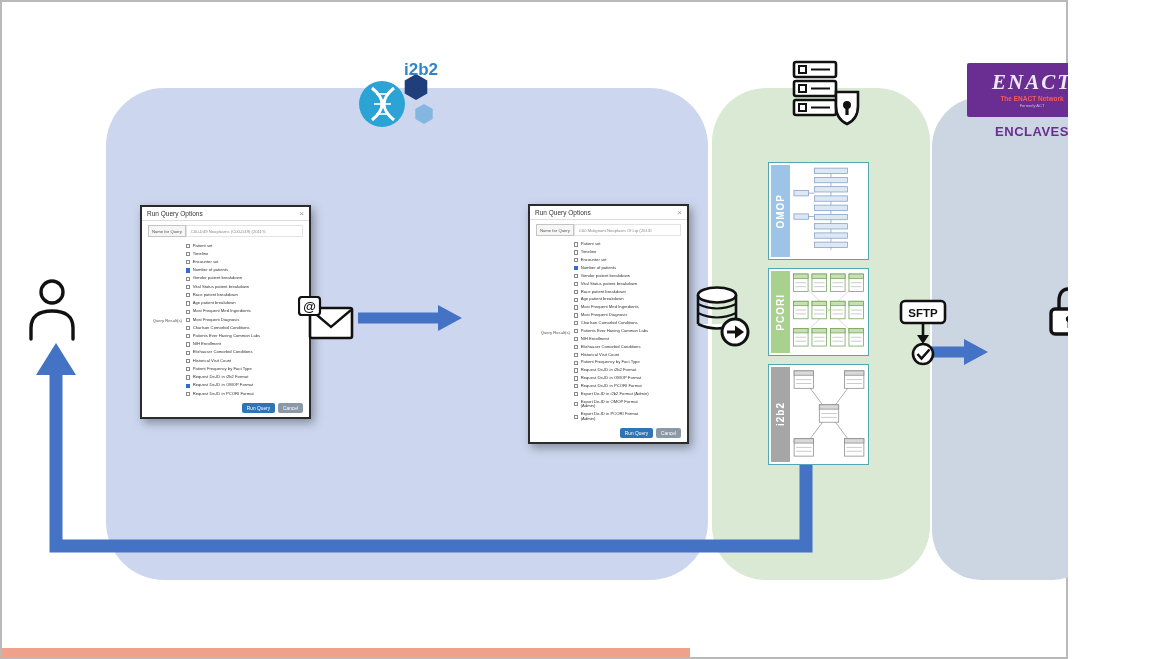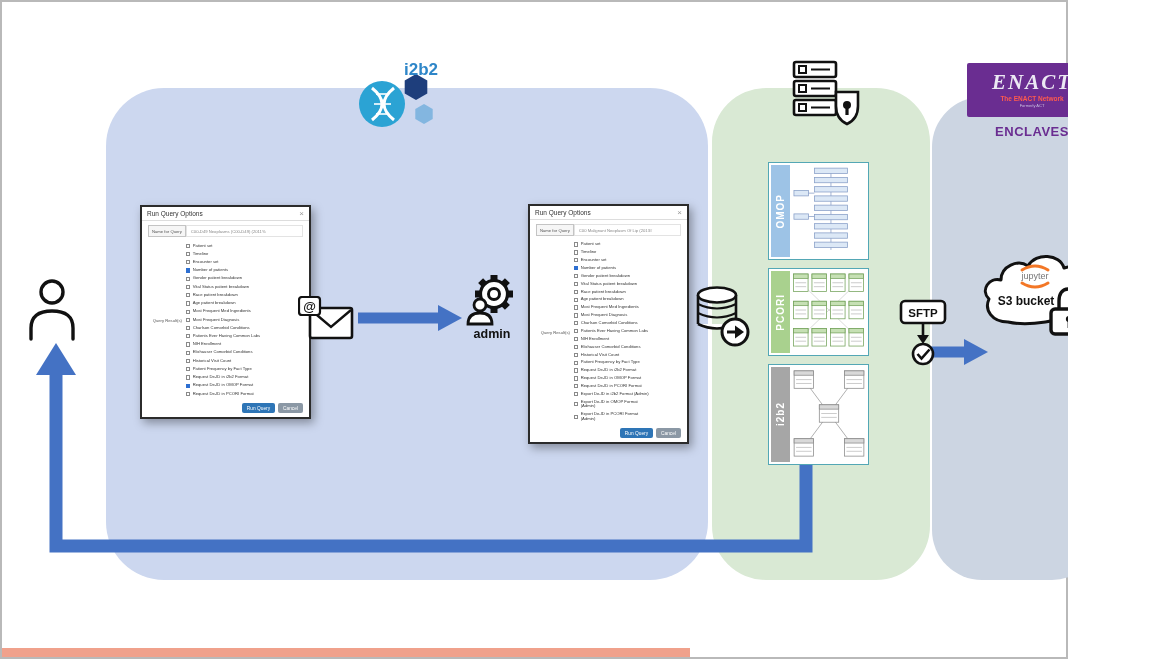--- a/index.html
+++ b/index.html
@@ -236,35 +236,20 @@
 
   <div class="abs" style="left:298px; top:296px;">
     <svg class="icon-svg" width="58" height="48" viewBox="0 0 58 48">
       <rect x="12" y="12" width="42" height="30" rx="2" fill="#fff" stroke="#111" stroke-width="2.6"></rect>
       <path d="M13 14 L33 31 L53 14" fill="none" stroke="#111" stroke-width="2.4"></path>
       <rect x="1" y="1" width="21" height="18" rx="3" fill="#fff" stroke="#111" stroke-width="2.2"></rect>
       <text x="11.5" y="14.5" font-size="13" font-weight="bold" text-anchor="middle" fill="#111">@</text>
     </svg>
   </div>
 
-  <div class="abs admin-wrap">
-    <svg class="icon-svg" width="64" height="58" viewBox="0 0 64 58">
-      <g stroke="#111" stroke-width="7">
-        <line x1="15" y1="26" x2="53" y2="26"></line>
-        <line x1="34" y1="7" x2="34" y2="45"></line>
-        <line x1="20.6" y1="12.6" x2="47.4" y2="39.4"></line>
-        <line x1="20.6" y1="39.4" x2="47.4" y2="12.6"></line>
-      </g>
-      <circle cx="34" cy="26" r="13.5" fill="#fff" stroke="#111" stroke-width="3.2"></circle>
-      <circle cx="34" cy="26" r="5.5" fill="#fff" stroke="#111" stroke-width="3"></circle>
-      <circle cx="20" cy="37" r="6" fill="#fff" stroke="#111" stroke-width="2.8"></circle>
-      <path d="M8 56 Q8 45 20 45 Q32 45 32 56 Z" fill="#fff" stroke="#111" stroke-width="2.8"></path>
-    </svg>
-    <div class="admin-label">admin</div>
-  </div>
 
   <div class="dialog dialog2">
     <div class="dlg-title">
       <span>Run Query Options</span>
       <span class="dlg-close">×</span>
     </div>
     <div class="dlg-body">
       <div class="name-row">
         <span class="name-label">Name for Query</span>
         <span class="name-value">C00 Malignant Neoplasm Of Lip (2013#</span>
@@ -497,29 +482,20 @@
     </svg>
   </div>
 
   <div class="abs enact-logo">
     <div class="enact-title">ENACT</div>
     <div class="enact-subtitle">The ENACT Network</div>
     <div class="enact-tagline">Formerly ACT</div>
   </div>
   <div class="abs enclaves">ENCLAVES</div>
 
-  <div class="abs" style="left:976px; top:246px;">
-    <svg class="icon-svg" width="122" height="96" viewBox="0 0 122 96">
-      <path d="M32 76 C16 76, 8 64, 13 53 C4 44, 13 31, 25 34 C25 20, 42 13, 52 20 C60 6, 84 8, 88 22 C102 17, 114 28, 109 41 C120 50, 112 66, 97 64 C92 76, 50 80, 32 76 Z" fill="#fff" stroke="#111" stroke-width="3" stroke-linejoin="round"></path>
-      <path d="M46 24 Q59 16 72 24" stroke="#f37726" stroke-width="3" fill="none" stroke-linecap="round"></path>
-      <text x="59" y="33" text-anchor="middle" font-size="9" fill="#767677">jupyter</text>
-      <path d="M46 37 Q59 45 72 37" stroke="#f37726" stroke-width="3" fill="none" stroke-linecap="round"></path>
-      <text x="50" y="59" text-anchor="middle" font-size="12" font-weight="bold" fill="#111">S3 bucket</text>
-    </svg>
-  </div>
 
   <div class="abs" style="left:1046px; top:282px;">
     <svg class="icon-svg" width="46" height="56" viewBox="0 0 46 56">
       <path d="M13 28 V19 Q13 7 23 7 Q33 7 33 19 V28" fill="none" stroke="#111" stroke-width="3.4"></path>
       <rect x="5" y="27" width="36" height="25" rx="4" fill="#fff" stroke="#111" stroke-width="3.4"></rect>
       <circle cx="23" cy="37" r="3.2" fill="#111"></circle>
       <rect x="21.6" y="39" width="2.8" height="7" fill="#111"></rect>
     </svg>
   </div>
 

